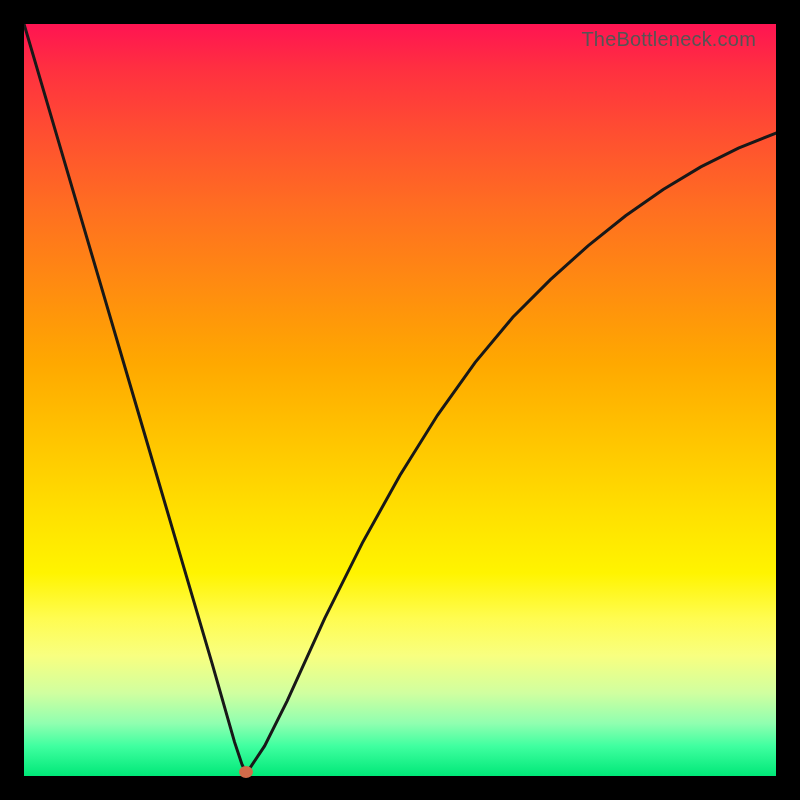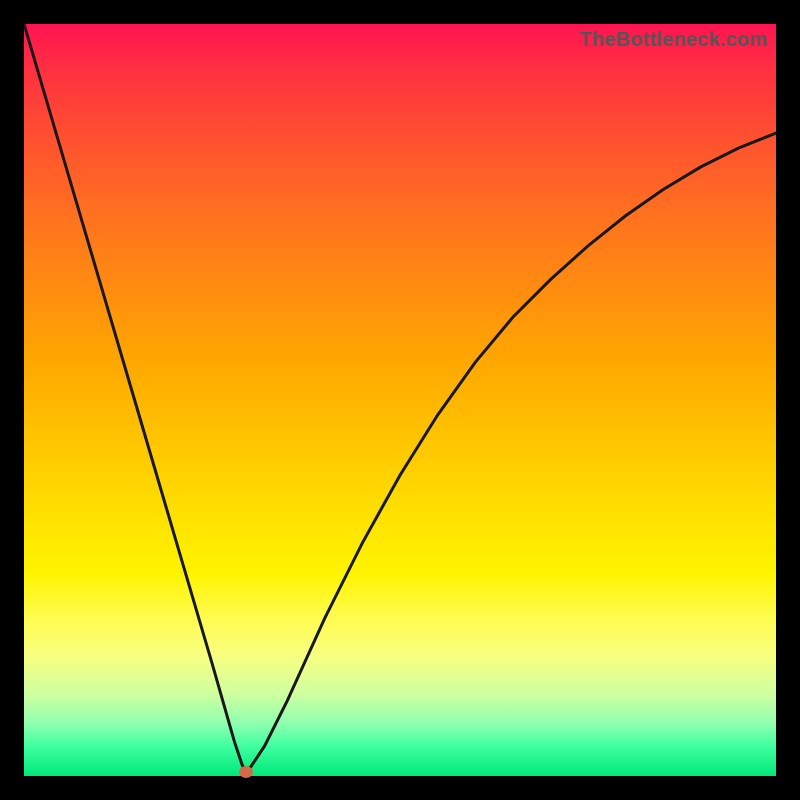--- a/index.html
+++ b/index.html
@@ -30,24 +30,24 @@
       #f8ff80 84%,
       #d0ffa0 89%,
       #90ffb0 93%,
       #40ffa0 96%,
       #00e878 100%
     );
   }
   .watermark {
     position: absolute;
     top: 4px;
-    right: 8px;
+    right: 20px;
     color: #555;
     font-size: 20px;
-    font-weight: 700;
+    font-weight: 400;
     letter-spacing: 0.2px;
   }
   svg.curve {
     position: absolute;
     left: 0;
     top: 0;
     width: 752px;
     height: 752px;
   }
   .marker {

